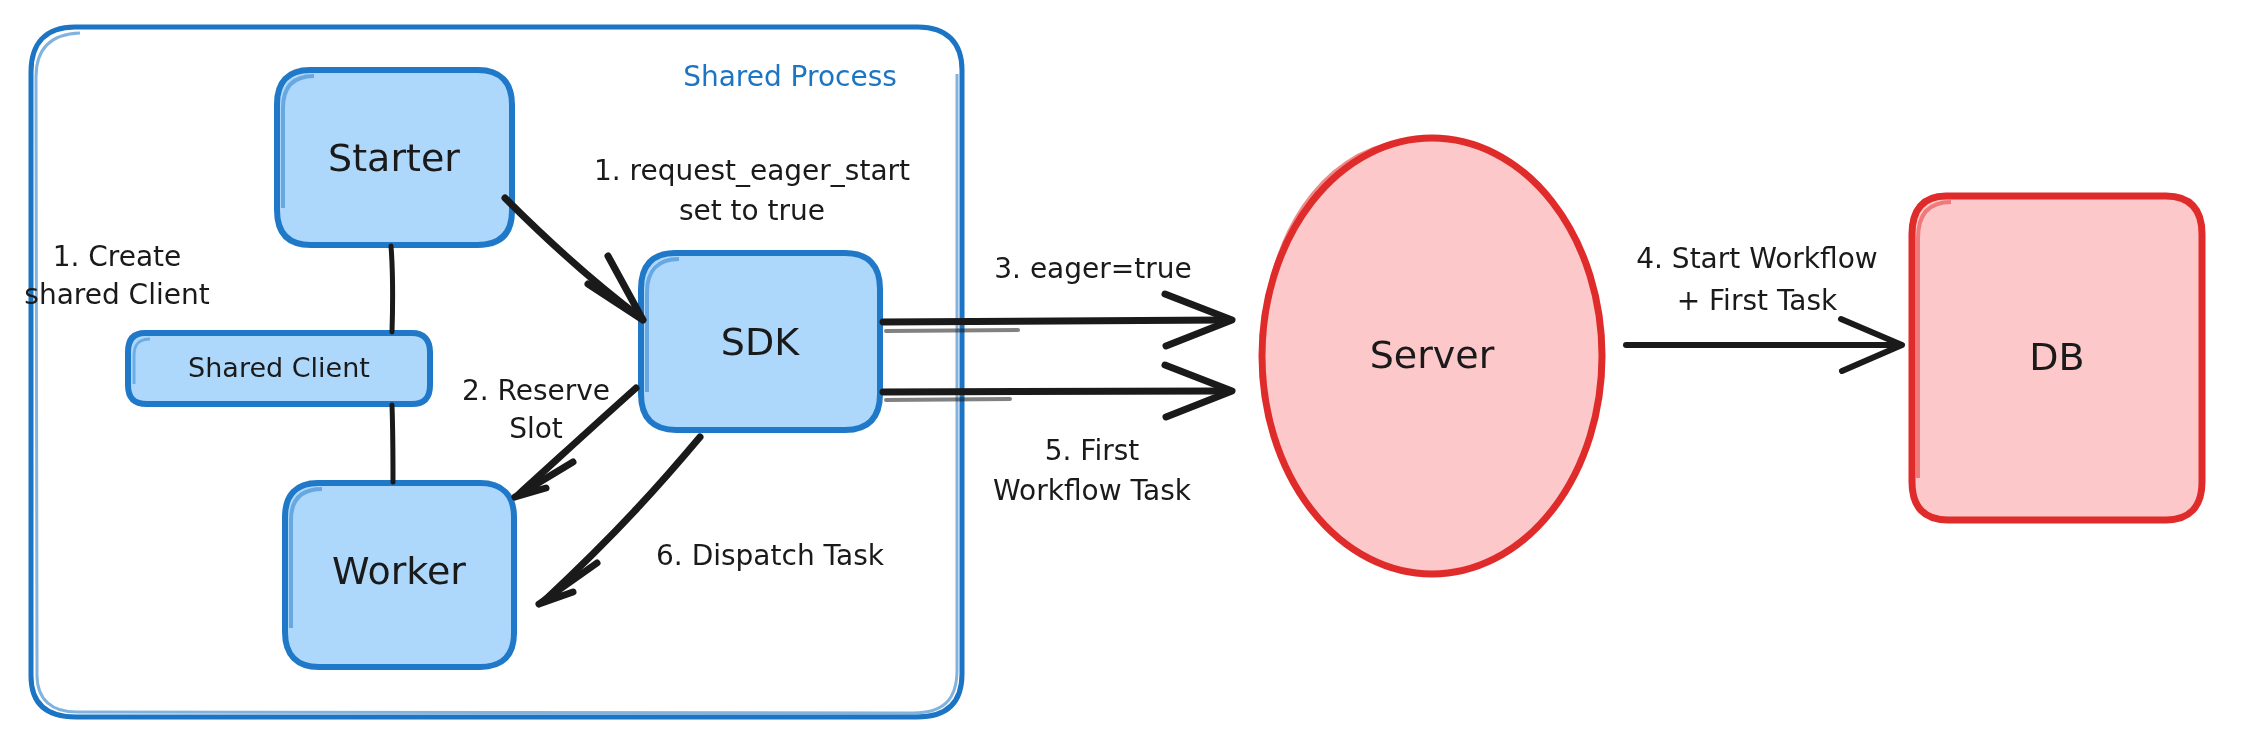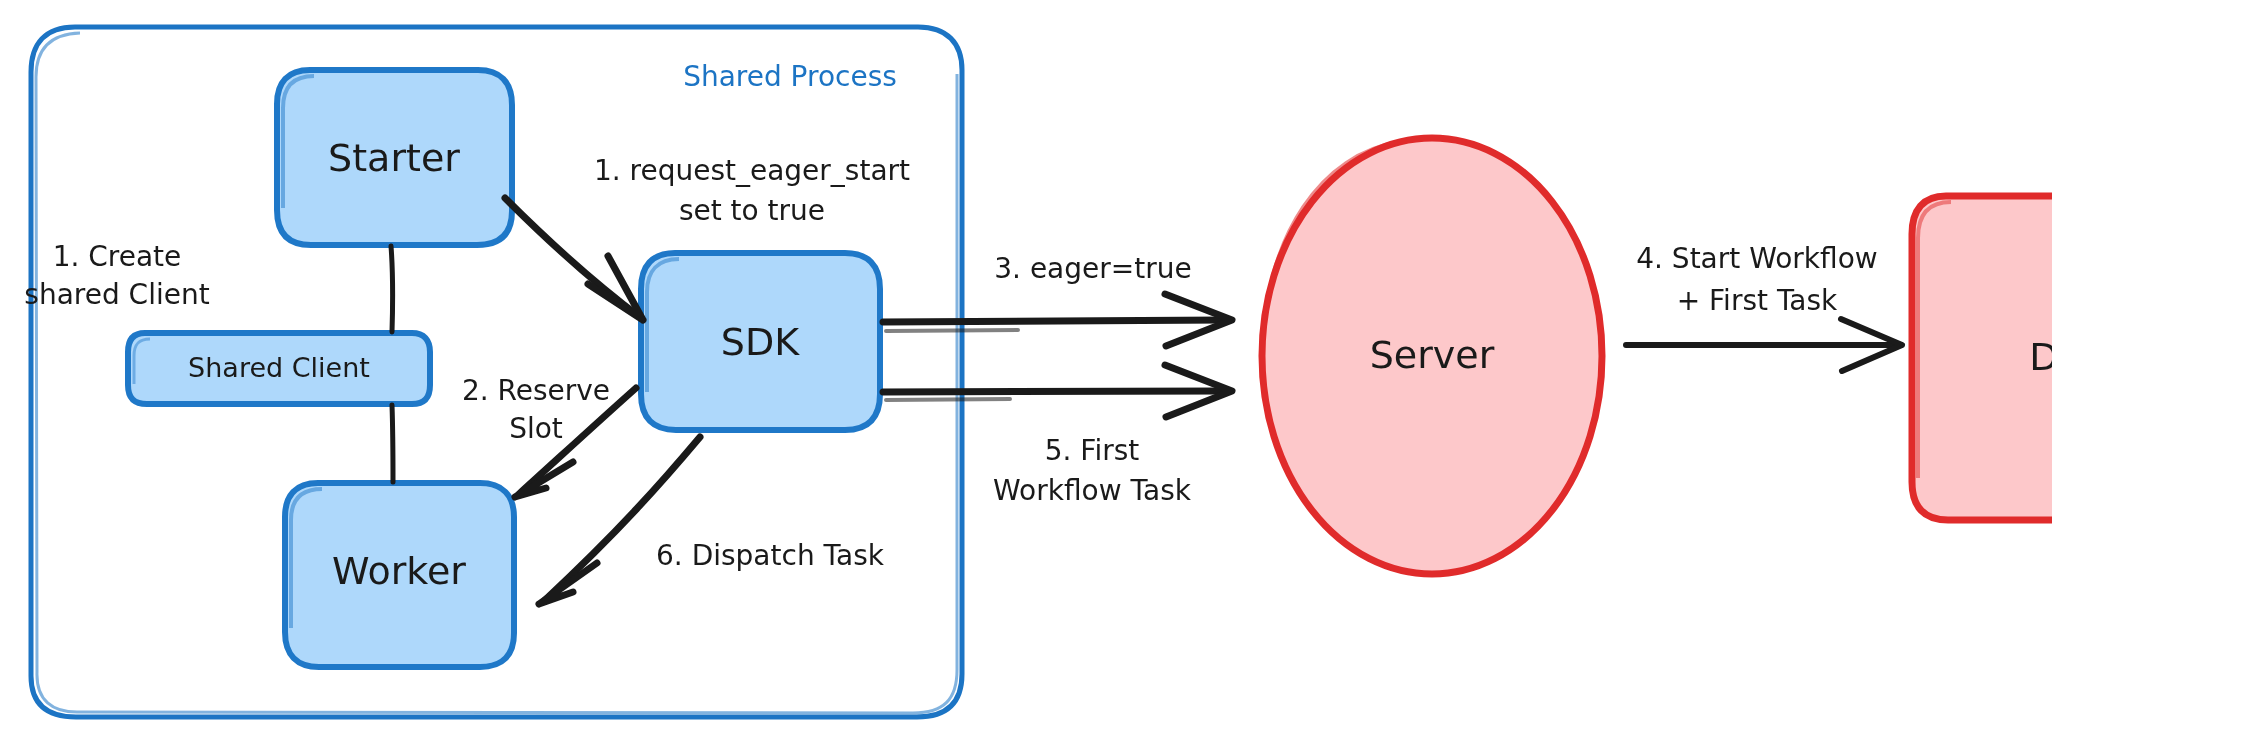--- a/index.html
+++ b/index.html
@@ -5,21 +5,21 @@
   html, body {
     margin: 0;
     padding: 0;
     background: #ffffff;
   }
   body {
     font-family: "DejaVu Sans", sans-serif;
   }
   #canvas {
     position: relative;
-    width: 2052px;
+    width: 2248px;
     height: 754px;
     background: #ffffff;
     overflow: hidden;
   }
   svg.layer {
     position: absolute;
     top: 0;
     left: 0;
     width: 2248px;
     height: 754px;

